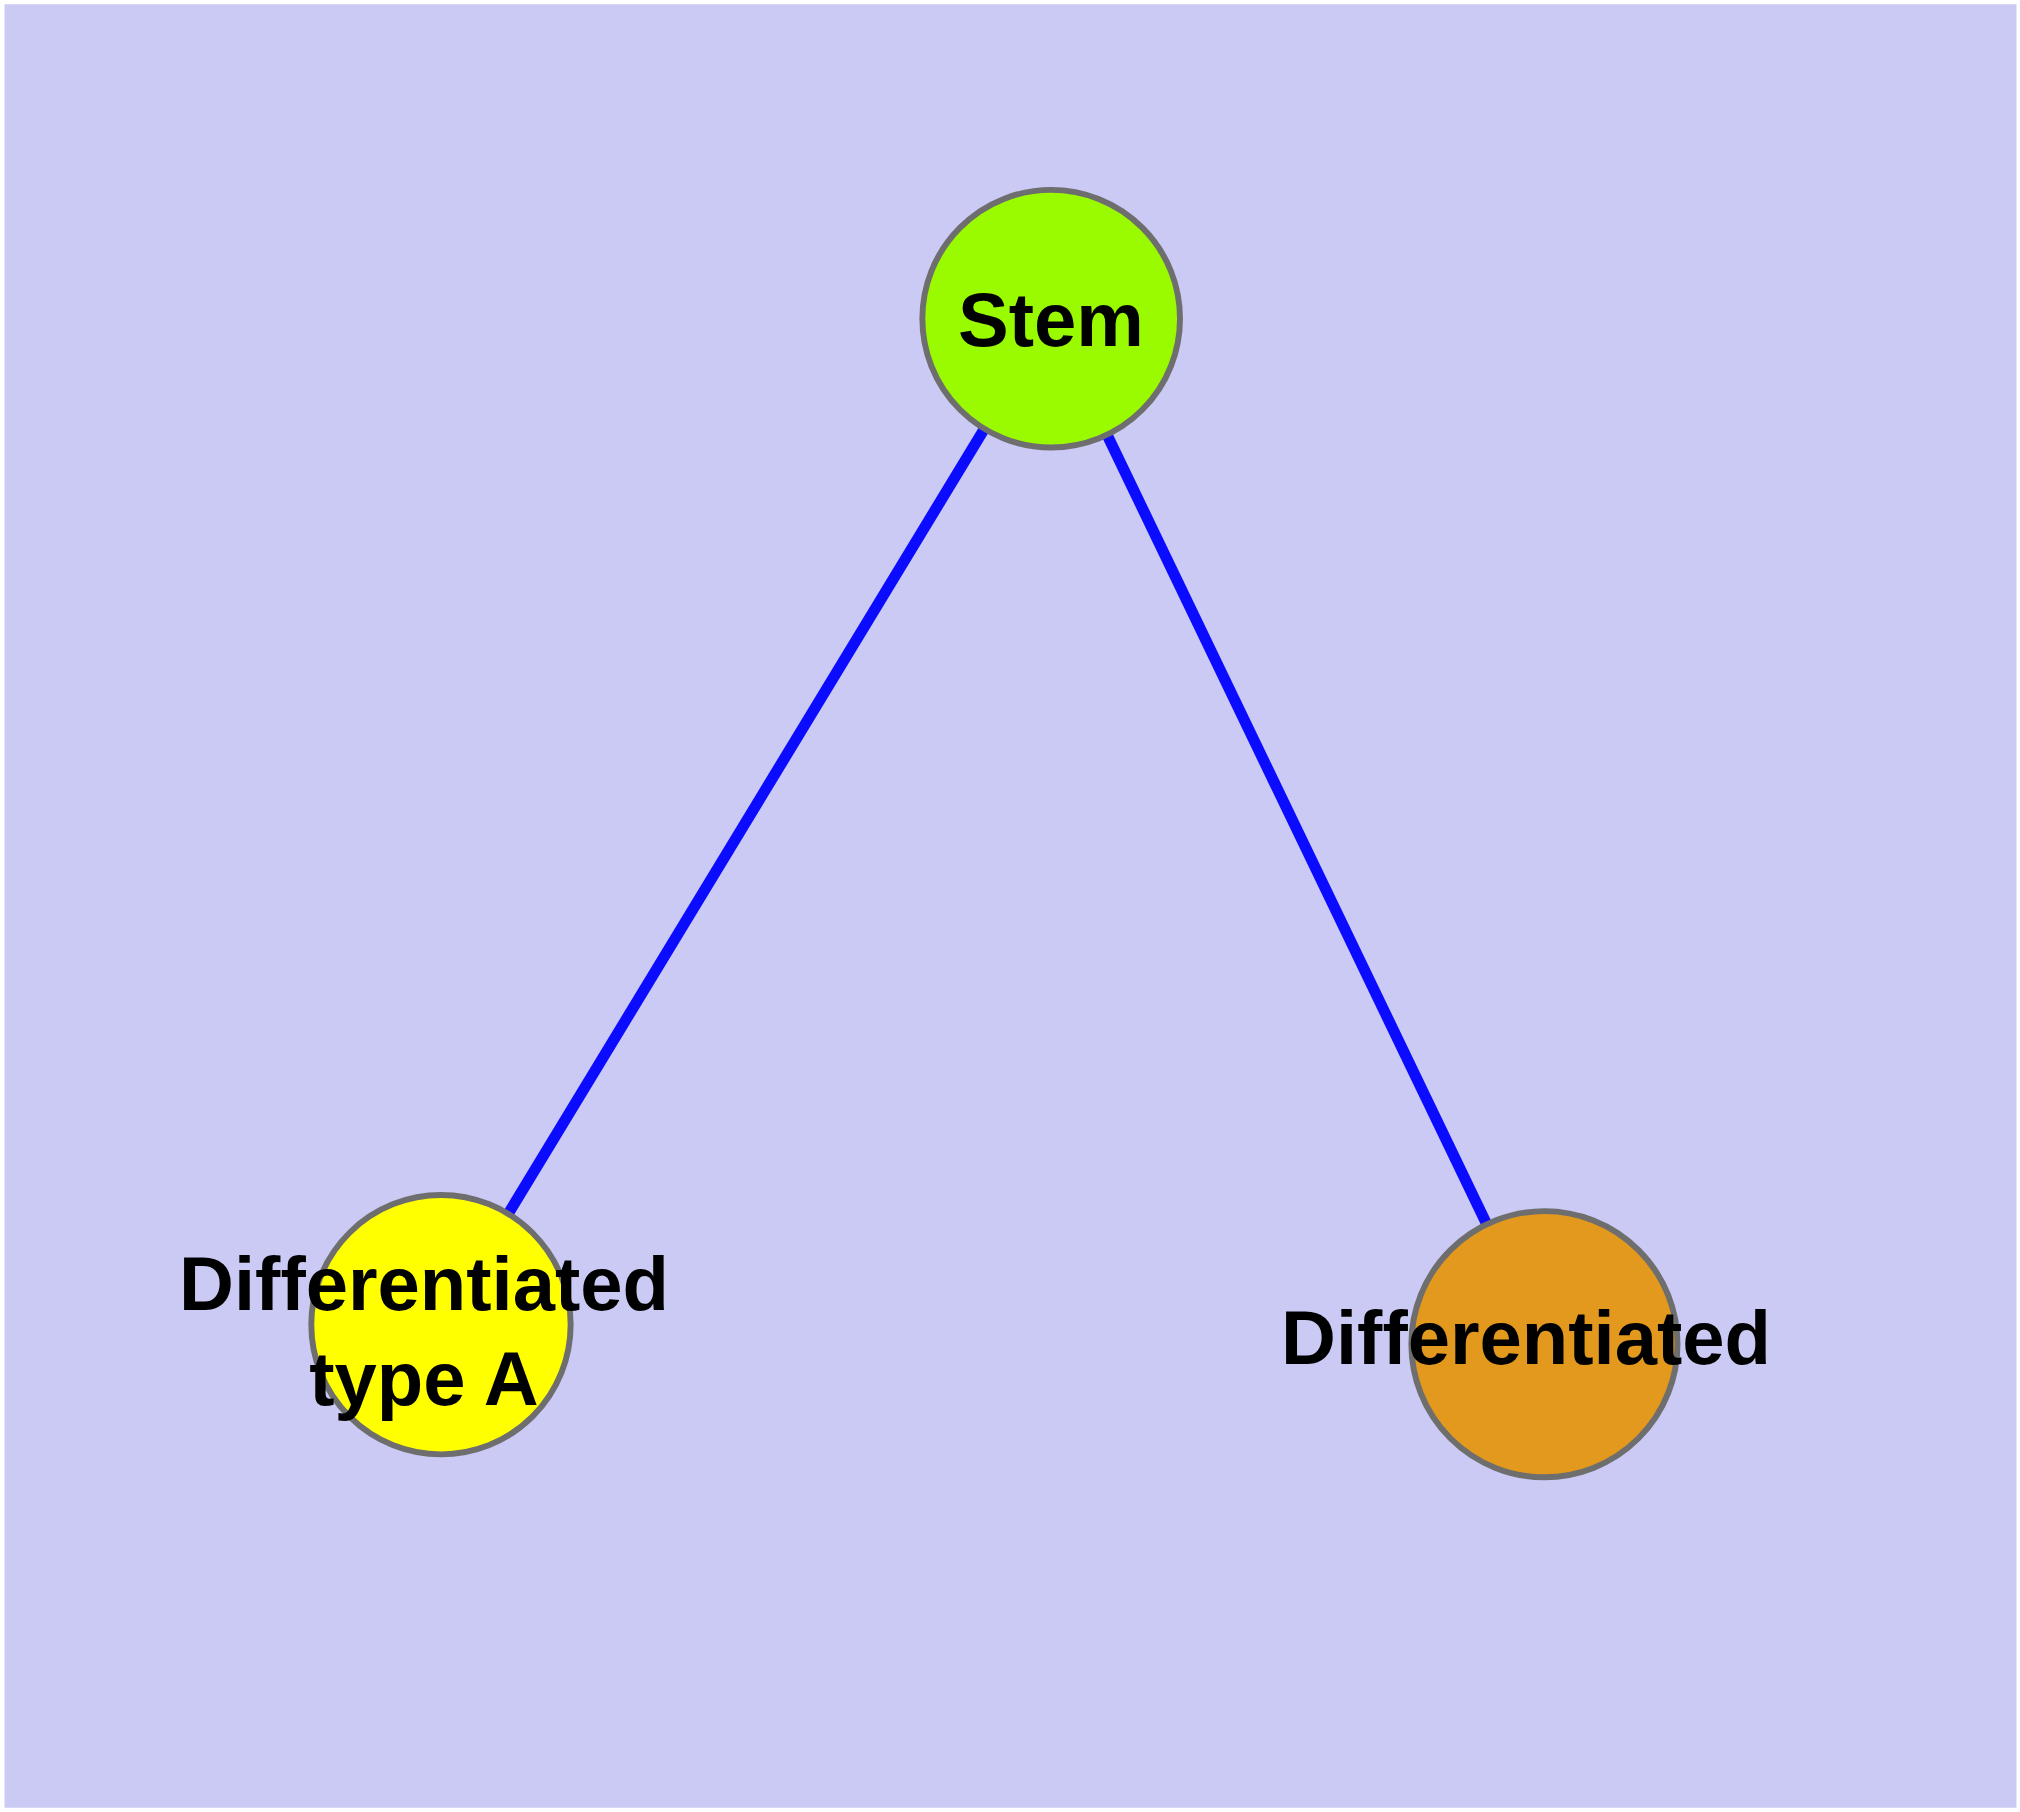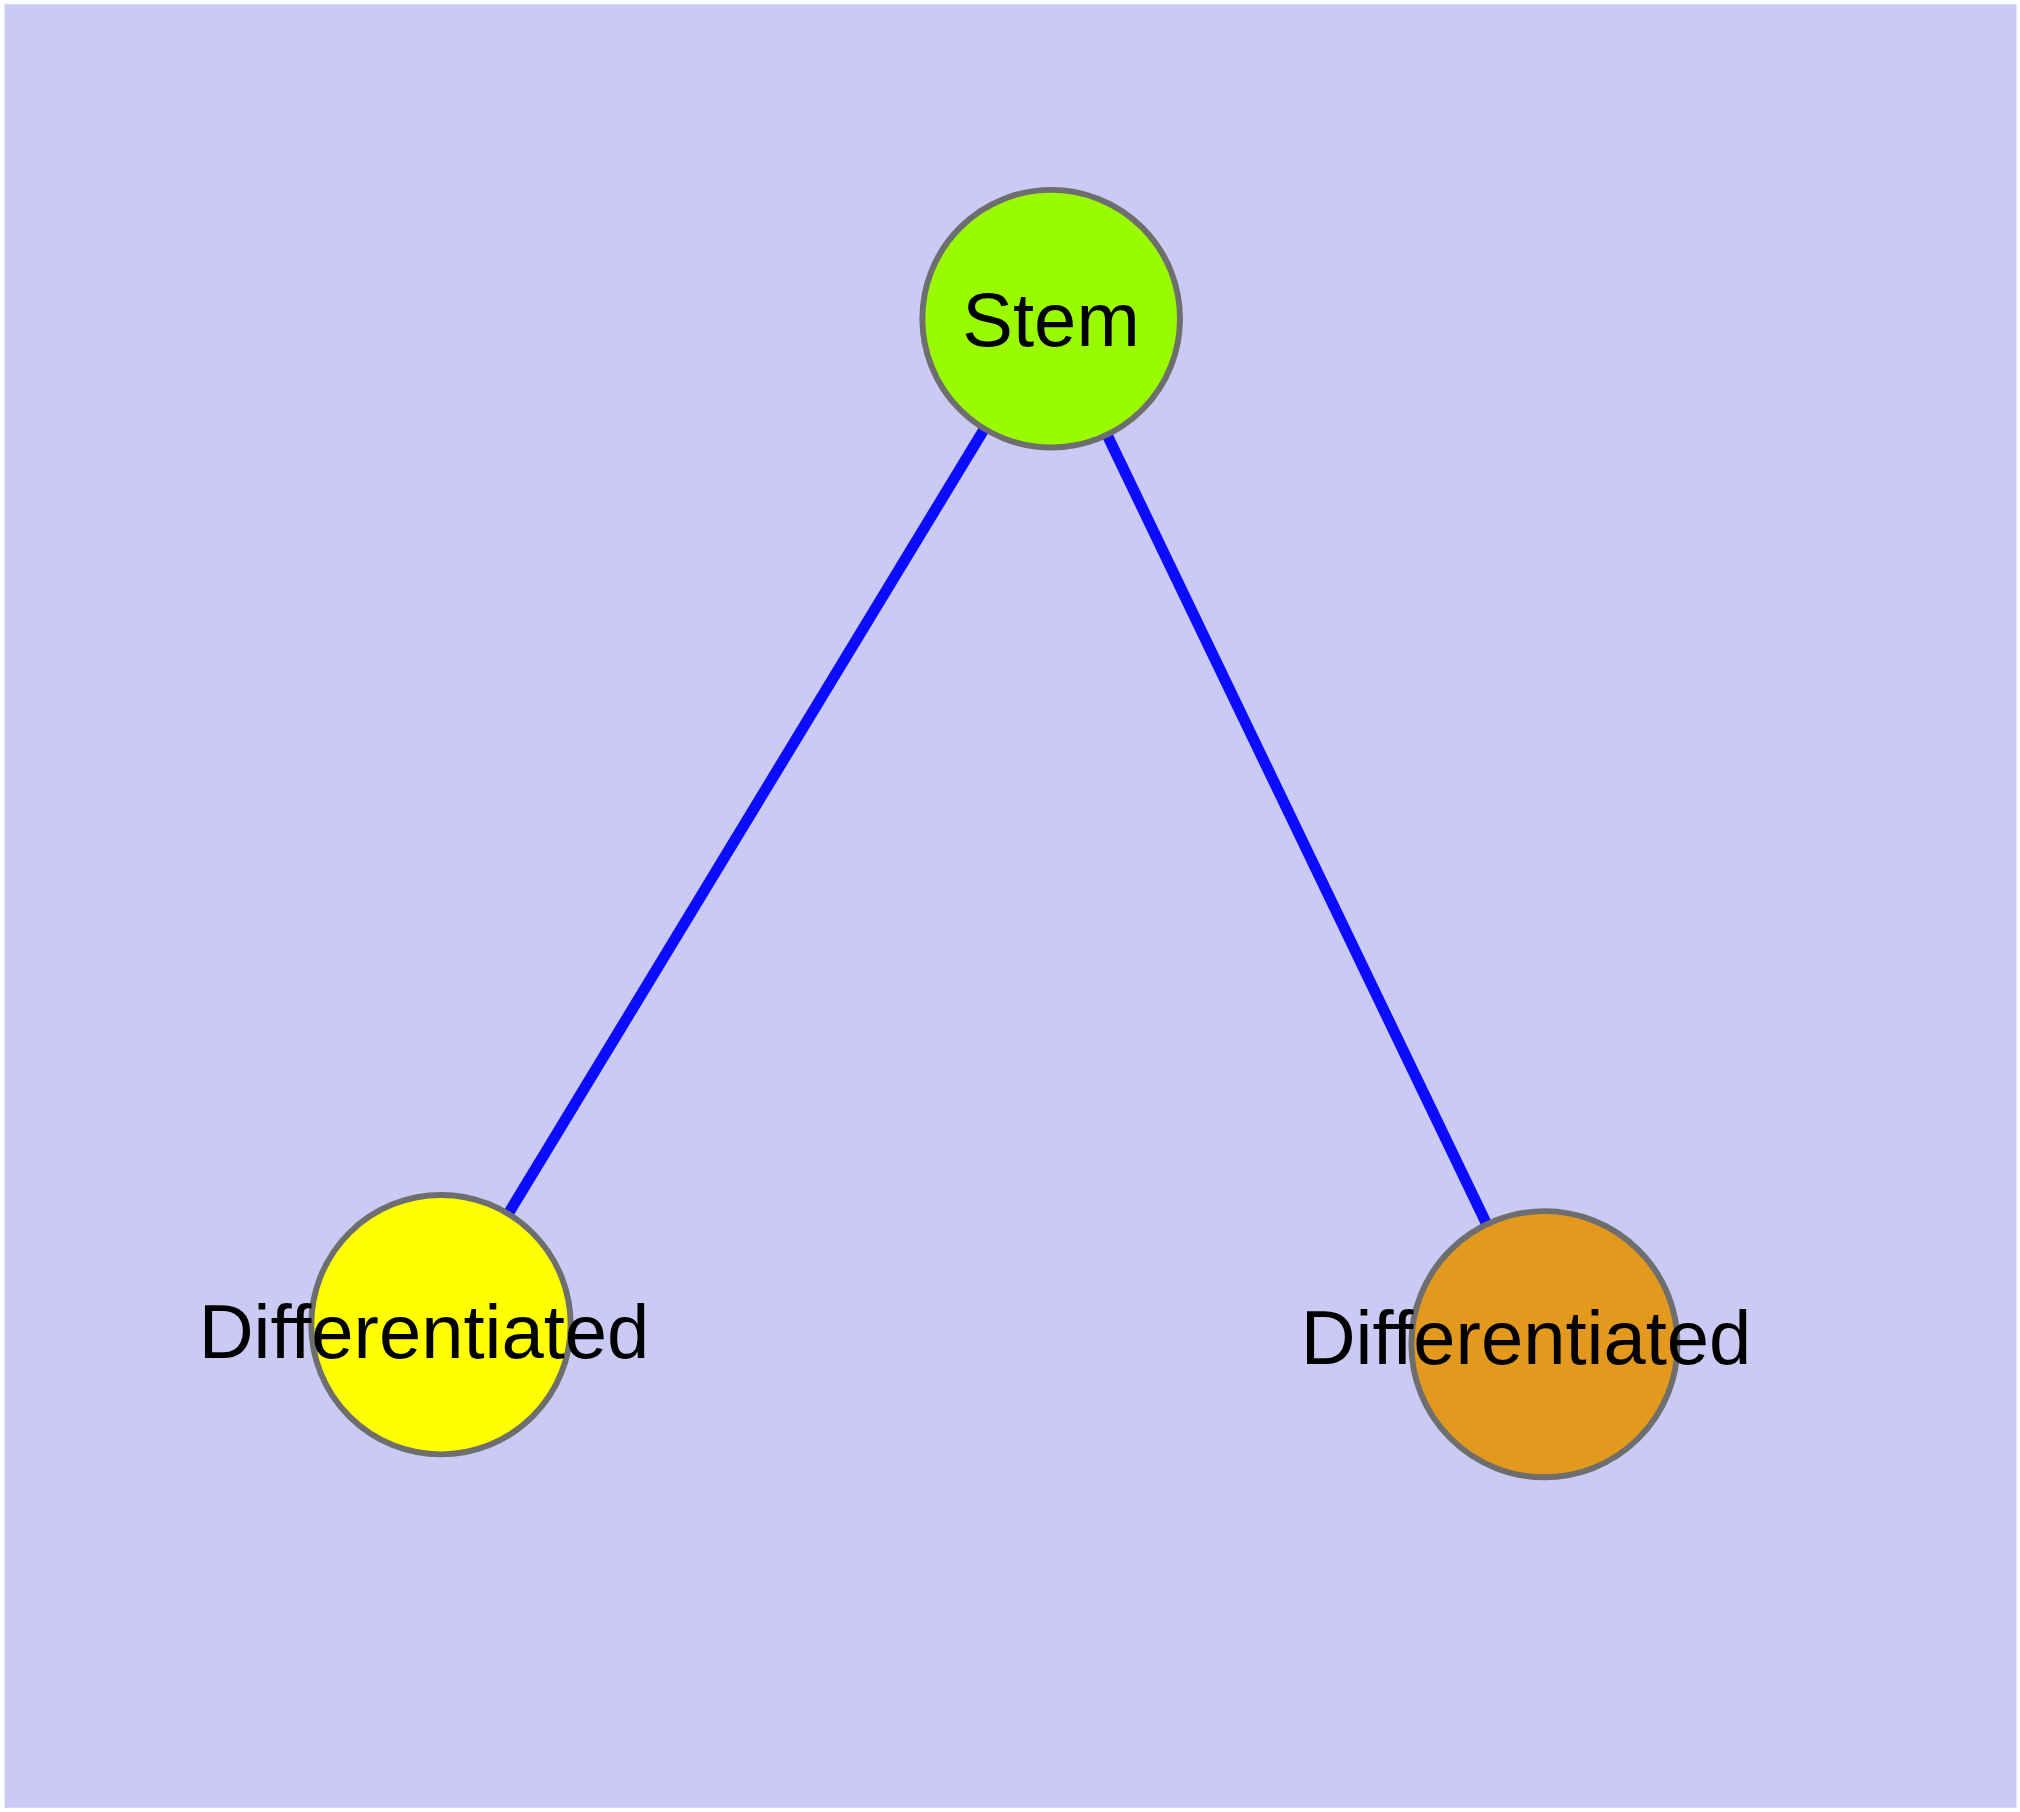--- a/index.html
+++ b/index.html
@@ -28,21 +28,21 @@
   }
   svg.diagram .node-circle {
     stroke-width: 7px;
   }
   .node-label {
     position: absolute;
     transform: translate(-50%, -50%);
     color: #000000;
     font-size: 76px;
     line-height: 95px;
-    font-weight: 400;
+    font-weight: 700;
     text-align: center;
     white-space: nowrap;
     letter-spacing: 0;
   }
 </style>
 </head>
 <body>
 
 <div class="stage">
 
@@ -55,20 +55,21 @@
 
     <circle class="node-circle" cx="1240" cy="376" r="152" fill="#9afb00" stroke="#6e6e6e"></circle>
     <circle class="node-circle" cx="520" cy="1563" r="153" fill="#ffff00" stroke="#6e6e6e"></circle>
     <circle class="node-circle" cx="1822" cy="1586" r="157" fill="#e3991e" stroke="#6e6e6e"></circle>
   </svg>
 
   <div class="node-label" style="left:1051px; top:319px;">Stem</div>
 
   <div class="node-label" style="left:424px; top:1331px;">
     <div>Differentiated</div>
+    <div>type A</div>
   </div>
 
   <div class="node-label" style="left:1526px; top:1337px;">
     <div>Differentiated</div>
   </div>
 
 </div>
 
 
 </body></html>

